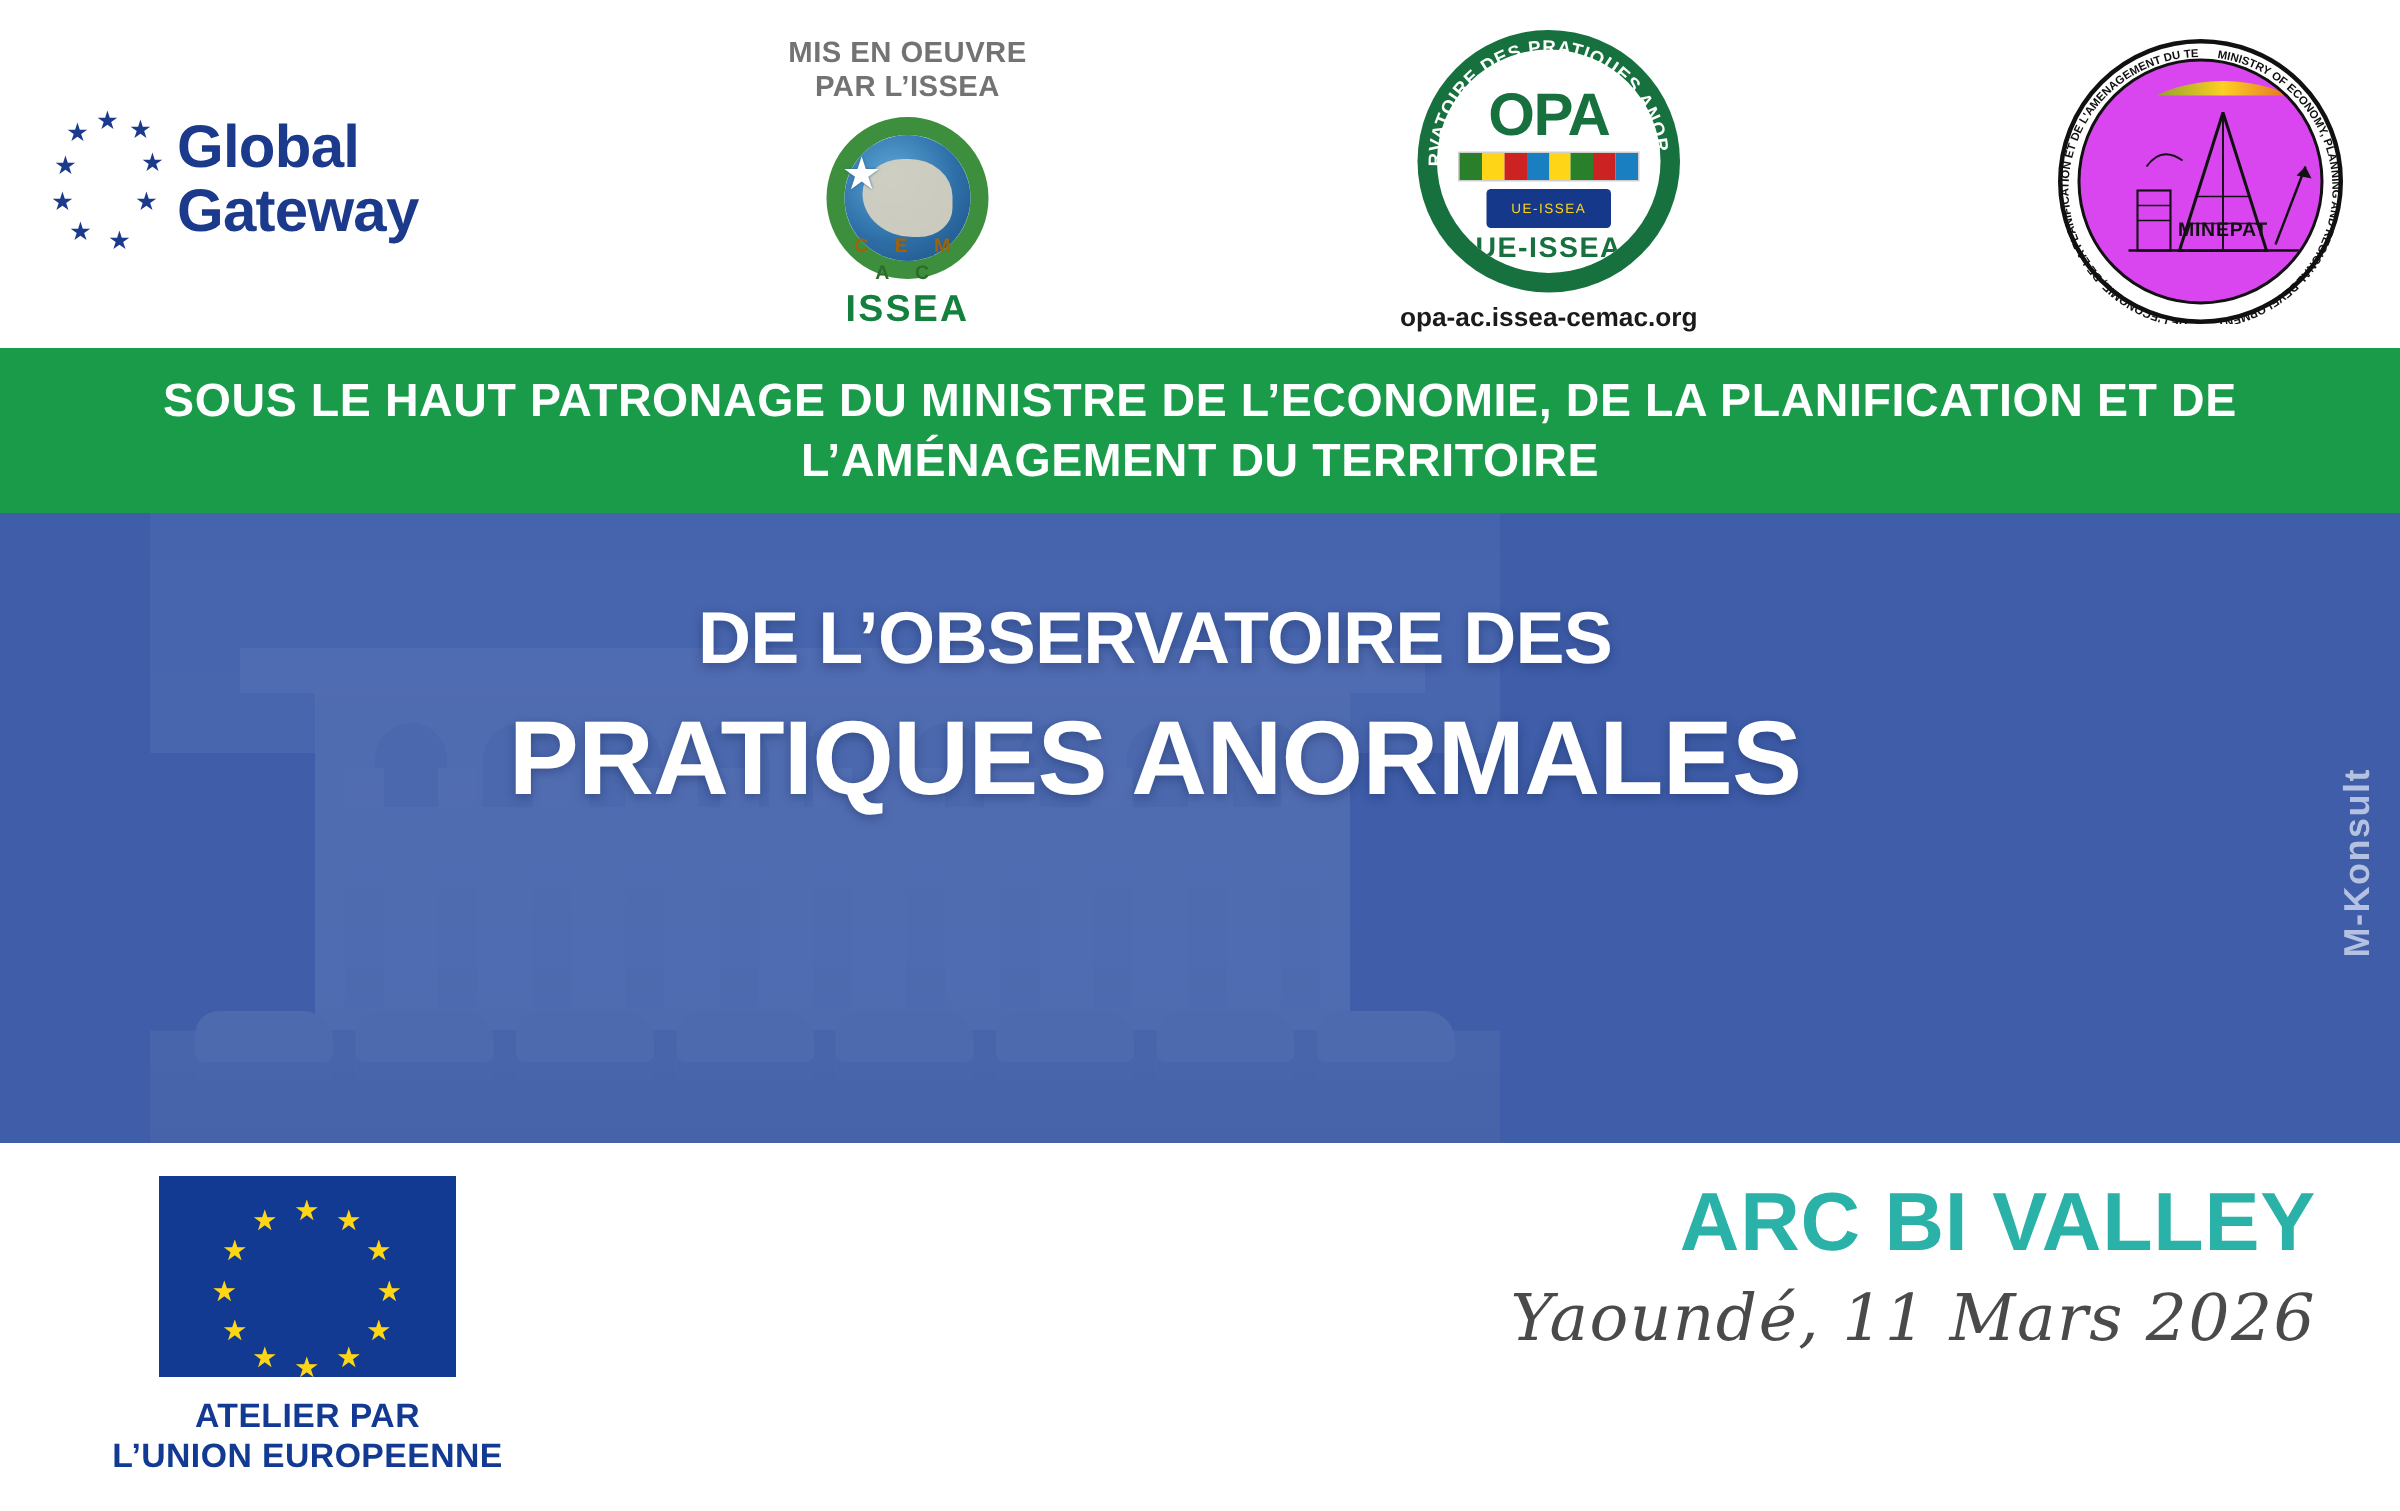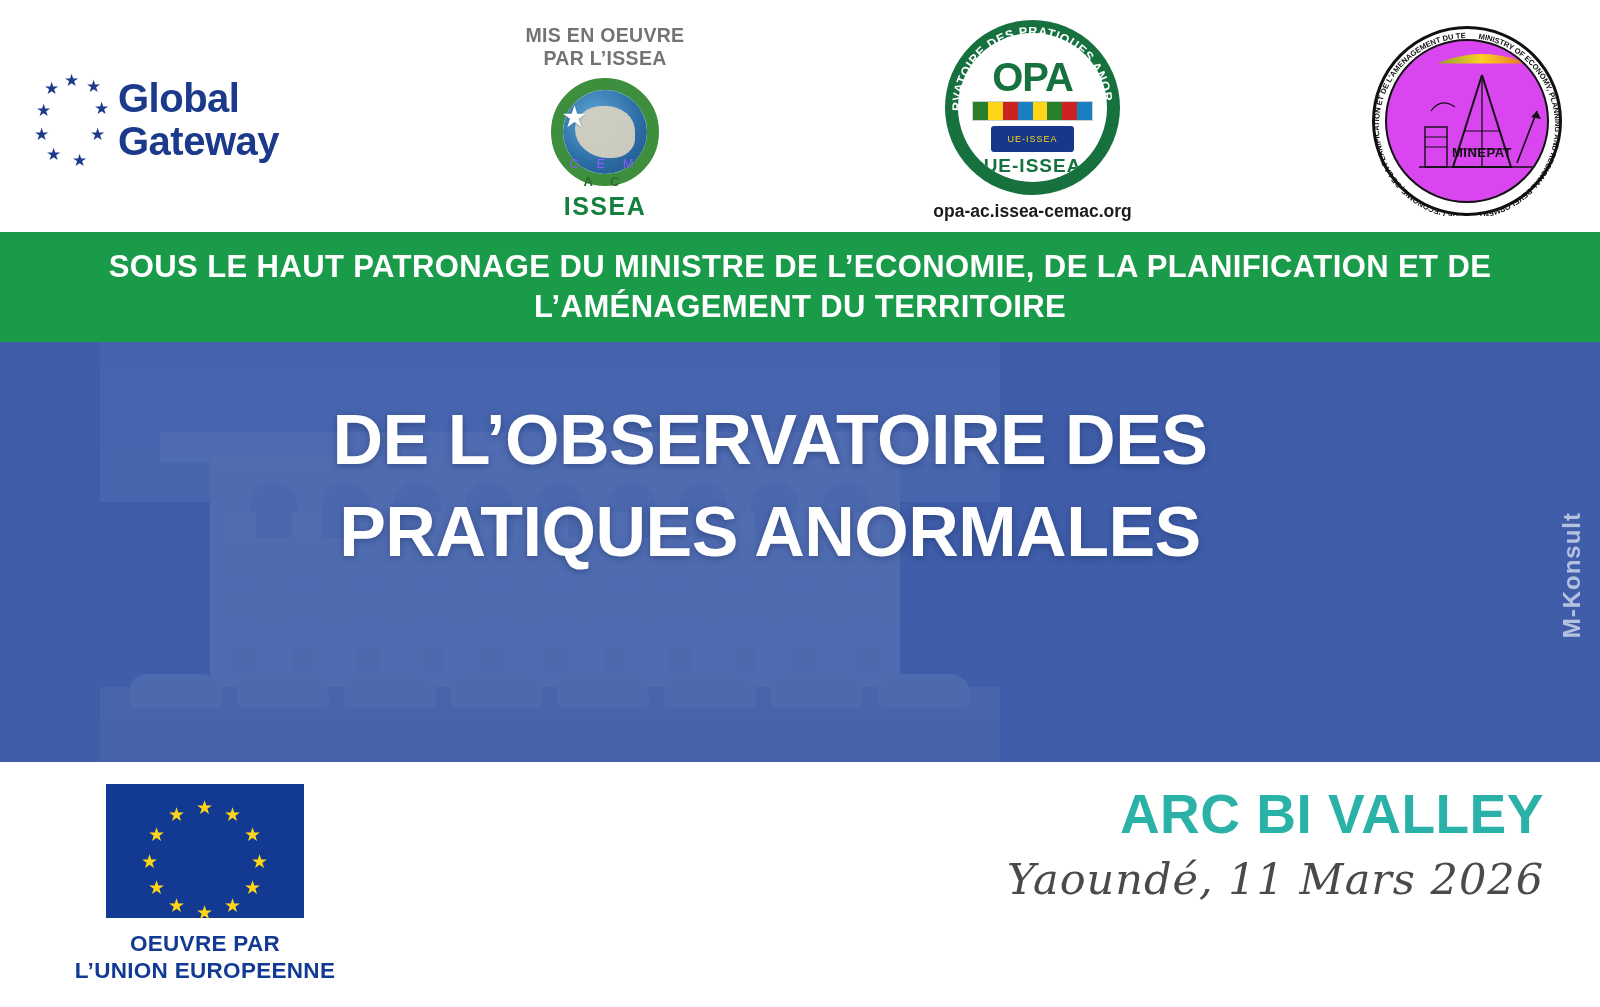--- a/index.html
+++ b/index.html
@@ -107,23 +107,23 @@
     font-size: 30px;
     line-height: 30px;
     z-index: 4;
     text-shadow: 0 0 2px #2b5e92;
   }
   .cemac-letters {
     position: absolute;
     left: 0; top: 80px;
     width: 150px;
     text-align: center;
-    color: #8b5cf6;
+    color: #a16207;
     font-size: 13px;
-    font-weight: normal;
+    font-weight: bold;
     letter-spacing: 7px;
   }
   .cemac-letters-2 {
     position: absolute;
     left: 0; top: 98px;
     width: 150px;
     text-align: center;
     color: #2c6b2c;
     font-size: 13px;
     font-weight: bold;
@@ -373,21 +373,21 @@
     width: 1540px;
     text-align: center;
     color: #ffffff;
     font-weight: bold;
     font-size: 66px;
     line-height: 1.32;
     letter-spacing: -0.5px;
     text-shadow: 0 2px 7px rgba(10,25,65,0.35);
   }
   .hero-title .l1 { font-size: 63px; display: block; }
-  .hero-title .l2 { font-size: 70px; display: block; }
+  .hero-title .l2 { font-size: 49px; display: block; }
   .hero-title .l3 { font-size: 70px; display: block; }
   .watermark {
     position: absolute;
     right: 14px; top: 170px;
     color: #c9d3ea;
     font-size: 24px;
     font-weight: bold;
     letter-spacing: 1px;
     writing-mode: vertical-rl;
     transform: rotate(180deg);
@@ -620,21 +620,21 @@
         <span style="left:138px; top:94px;">★</span>
         <span style="left:118px; top:112px;">★</span>
         <span style="left:90px; top:119px;">★</span>
         <span style="left:62px; top:112px;">★</span>
         <span style="left:42px; top:94px;">★</span>
         <span style="left:35px; top:68px;">★</span>
         <span style="left:42px; top:41px;">★</span>
         <span style="left:62px; top:21px;">★</span>
       </div>
       <div class="eu-caption">
-        <div>OEUVRE PAR</div>
+        <div>ATELIER PAR</div>
         <div>L’UNION EUROPEENNE</div>
       </div>
     </div>
 
     <div class="venue">
       <div class="venue-l2">ARC BI VALLEY</div>
       <div class="venue-date">Yaoundé, 11 Mars 2026</div>
     </div>
   </div>
 

